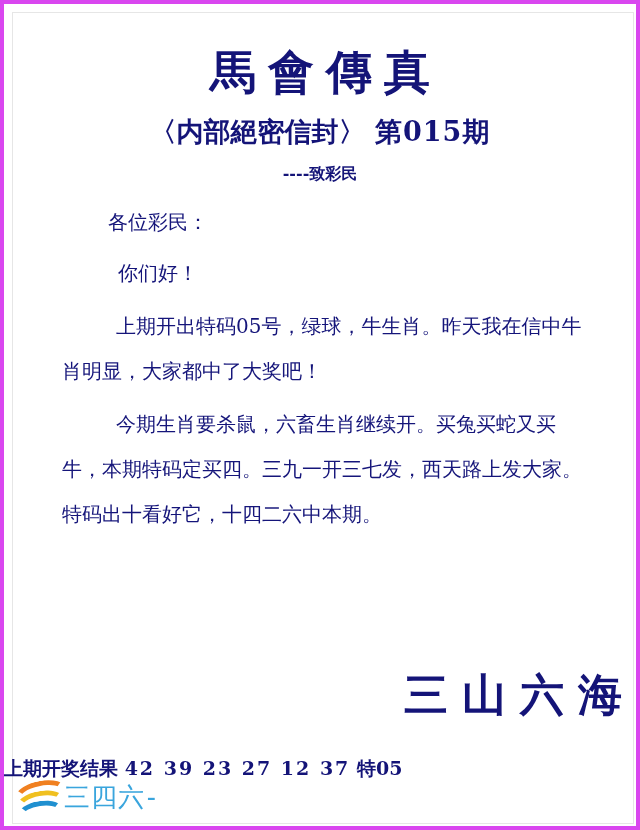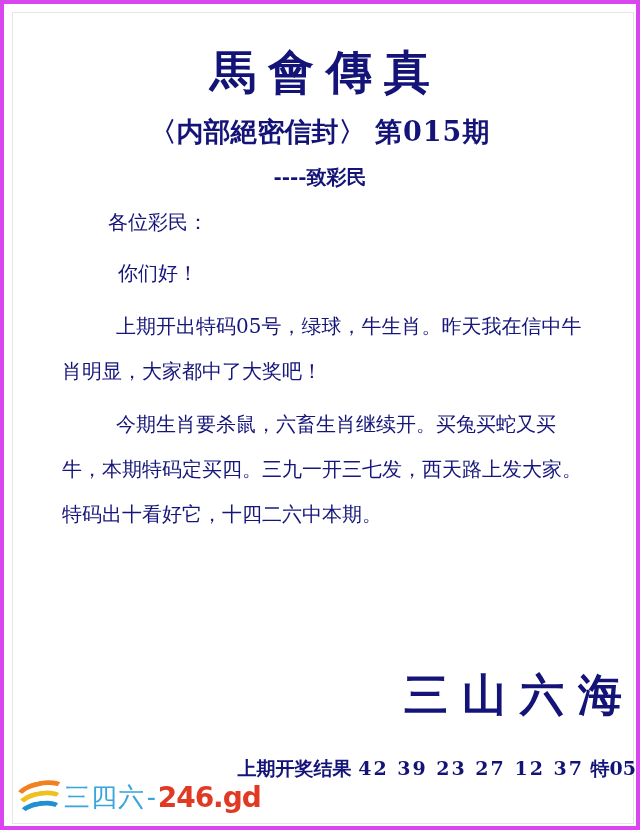--- a/index.html
+++ b/index.html
@@ -55,21 +55,21 @@
     font-family: "DejaVu Serif", serif;
   }
   .subtitle .issue {
     letter-spacing: 1px;
   }
   .addressee {
     position: absolute;
     top: 160px;
     left: 0; right: 0;
     text-align: center;
-    font-size: 20px;
+    font-size: 16px;
     font-weight: bold;
     color: #141478;
     font-family: "DejaVu Serif", serif;
   }
   .body-text {
     position: absolute;
     top: 196px;
     left: 58px;
     width: 530px;
     font-size: 20px;
@@ -98,21 +98,21 @@
     font-weight: bold;
     letter-spacing: 14px;
     color: #141478;
     font-family: "DejaVu Serif", serif;
     text-indent: 14px;
   }
   .results {
     position: absolute;
     top: 752px;
     left: 0; right: 0;
-    text-align: right;
+    text-align: left;
     font-size: 19px;
     font-weight: bold;
     color: #141478;
     font-family: "DejaVu Serif", serif;
   }
   .results .nums { letter-spacing: 2px; }
   .watermark {
     position: absolute;
     left: 10px;
     bottom: 6px;
@@ -208,15 +208,14 @@
   </div>
 
   <div class="watermark">
     <span class="wm-logo">
       <span class="swoosh s1"></span>
       <span class="swoosh s2"></span>
       <span class="swoosh s3"></span>
     </span>
     <span class="wm-cn">三四六</span>
     <span class="wm-dash">-</span>
-    <span class="wm-url">246.gd</span>
   </div>
 </div>
 
 </body></html>

